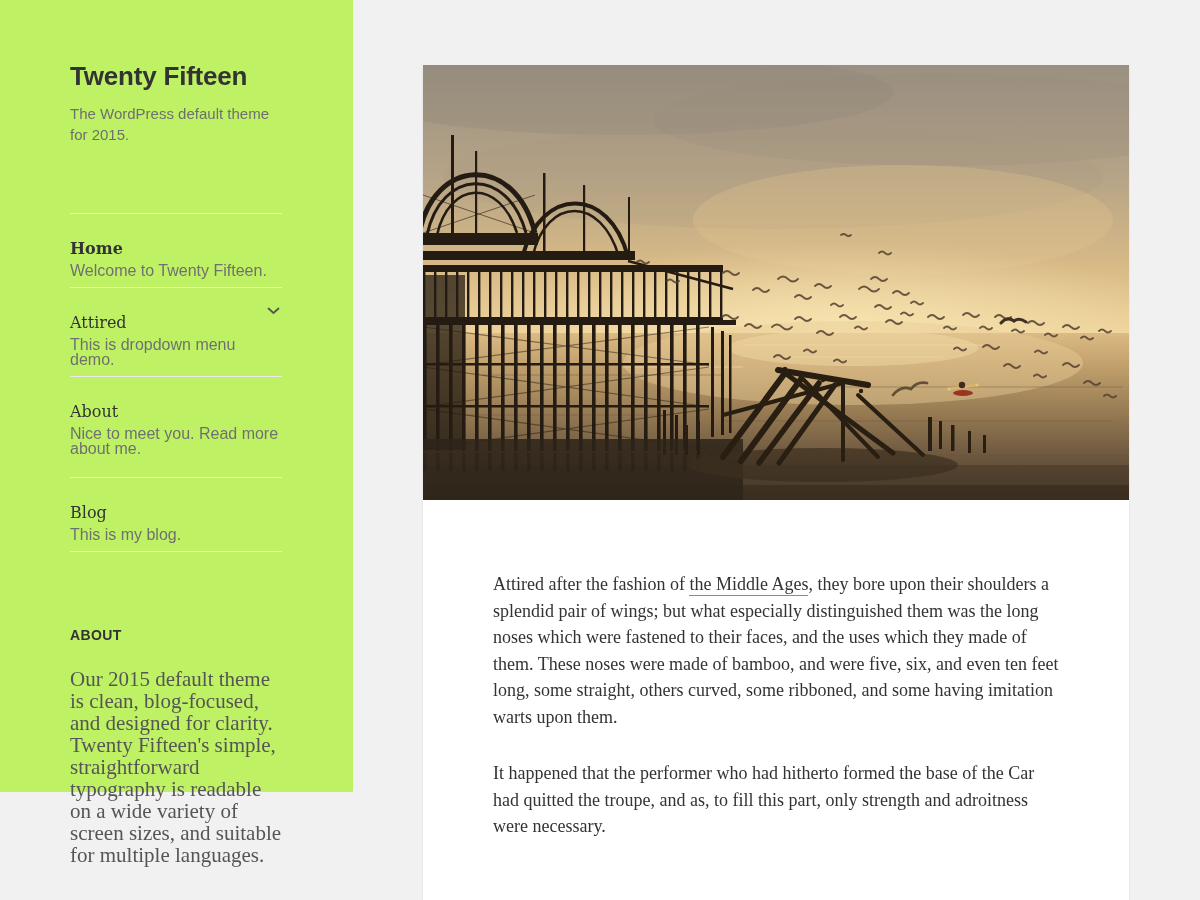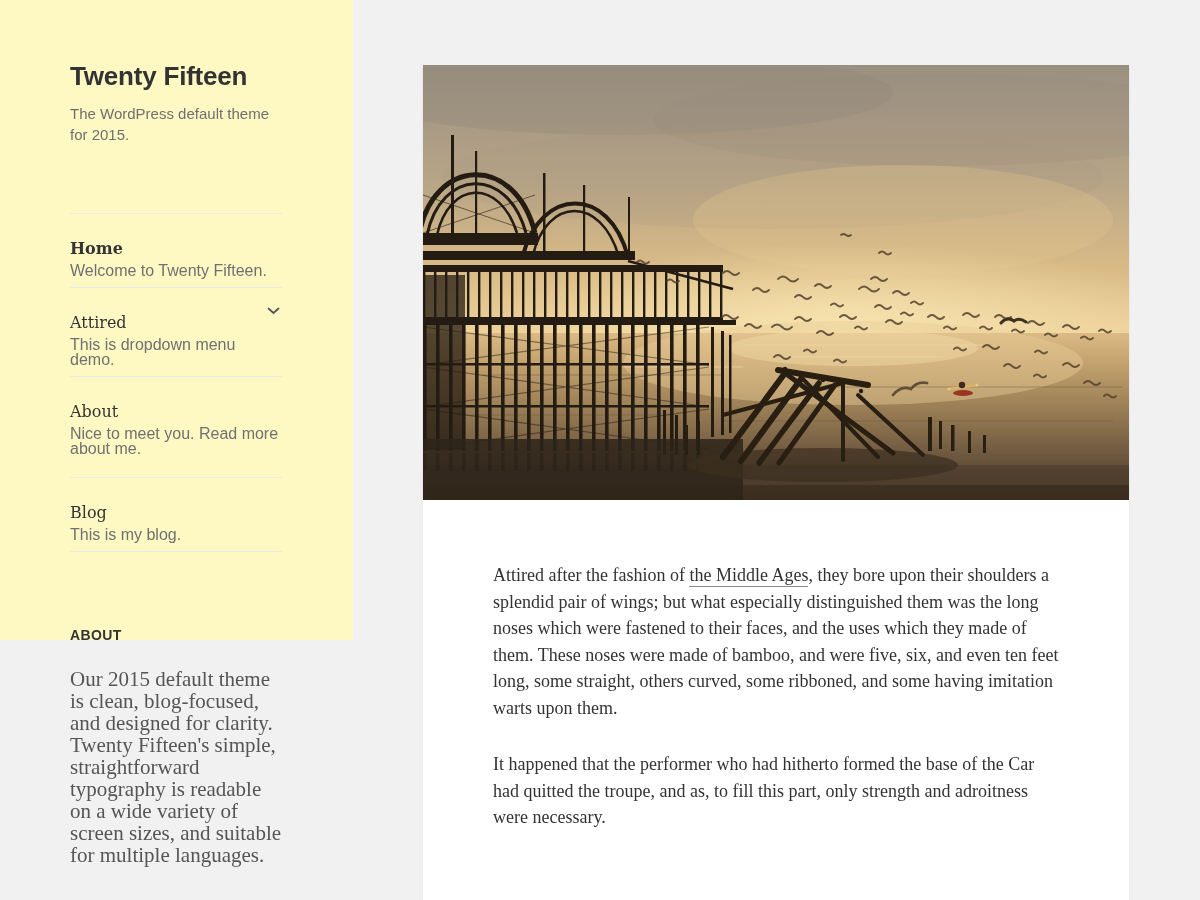--- a/index.html
+++ b/index.html
@@ -5,22 +5,22 @@
   * { margin:0; padding:0; box-sizing:border-box; }
   html,body { width:1200px; height:900px; }
   body {
     position:relative; overflow:hidden;
     background:#f1f1f1;
     font-family:"Liberation Sans", sans-serif;
     color:#333;
   }
   
   .sidebar {
-    position:absolute; left:0; top:0; width:353px; height:640px;
-    background:#fef9c3; padding:60px 71px 0 70px;
+    position:absolute; left:0; top:0; width:353px; height:792px;
+    background:#bef264; padding:60px 71px 0 70px;
   }
   .site-title {
     font-size:26px; font-weight:bold; color:#333;
     line-height:1.25; letter-spacing:-0.2px;
   }
   .site-description {
     margin-top:10px; font-size:15px; line-height:1.45; color:#6f6f6f;
   }
   .menu { margin-top:67px; }
   .menu-item {
@@ -57,21 +57,21 @@
   .entry { padding:51px 70px 70px; }
   .entry-title-link { text-decoration:none; color:#333; }
   .entry-title {
     font-family:"DejaVu Serif", serif; font-weight:bold;
     font-size:34px; line-height:1.15; color:#333;
   }
   .entry p {
     font-family:"Liberation Serif", serif; font-size:18px;
     line-height:26.5px; color:#333;
   }
-  .entry p.first { margin-top:11px; }
+  .entry p.first { margin-top:20px; }
   .entry p + p { margin-top:30px; }
   .entry a.body-link {
     color:#333; text-decoration:none;
     border-bottom:1px solid #8a8a8a; padding-bottom:1px;
   }
 </style>
 </head>
 <body>
 
 <aside class="sidebar">

